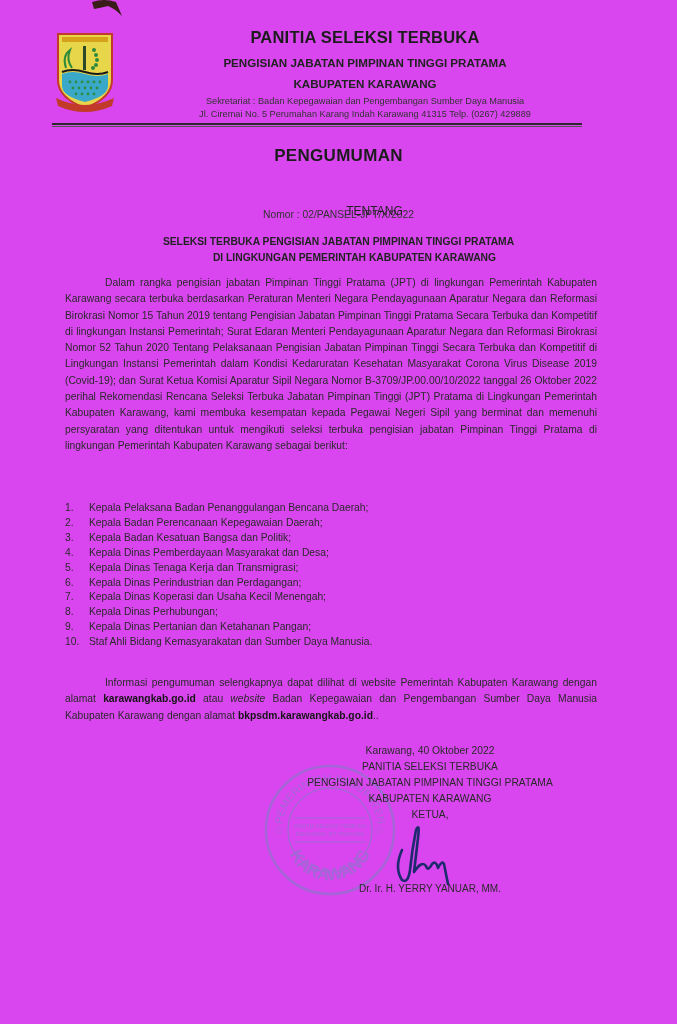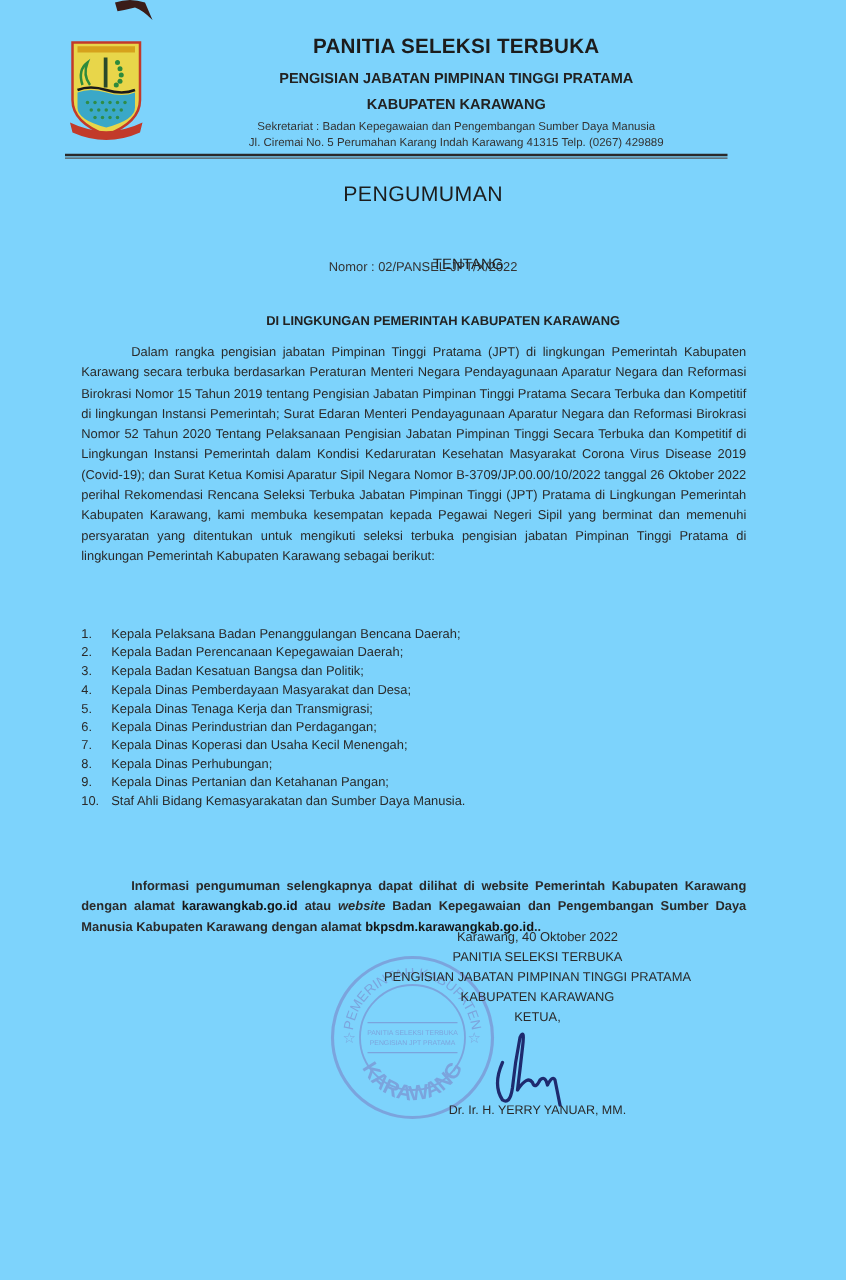--- a/index.html
+++ b/index.html
@@ -1,38 +1,38 @@
 <!DOCTYPE html>
 <html><head>
   <meta charset="utf-8">
   <style>
     html, body { margin: 0; padding: 0; background: #fbfbfb; }
     body { width: 677px; height: 1024px; position: relative; overflow: hidden;
            font-family: "Liberation Sans", sans-serif; color: #1f1f1f; }
-    .paper { position: absolute; left: 0; top: 0; width: 677px; height: 1024px; background: #7dd3fc; }
+    .paper { position: absolute; left: 0; top: 0; width: 677px; height: 1024px; background: #d946ef; }
     .smudge { position: absolute; left: 90px; top: 0; width: 36px; height: 18px; }
     .logo { position: absolute; left: 52px; top: 28px; width: 66px; height: 84px; }
     .hdr { position: absolute; left: 130px; width: 470px; text-align: center; }
     .h1 { top: 28px; font-size: 16.5px; font-weight: bold; letter-spacing: 0.2px; color: #1c1c1c; }
     .h2 { top: 56px; font-size: 11.6px; font-weight: bold; color: #222; }
     .h3 { top: 77px; font-size: 11.6px; font-weight: bold; color: #222; }
     .h4 { top: 96px; font-size: 9.2px; color: #333; }
     .h5 { top: 109px; font-size: 9.2px; color: #333; }
     .rule { position: absolute; left: 52px; top: 123px; width: 530px; height: 2px; background: #2a2a2a; }
     .rule2 { position: absolute; left: 52px; top: 126px; width: 530px; height: 1px; background: #555; }
     .center { position: absolute; left: 0; width: 677px; text-align: center; }
-    .title { top: 146px; font-size: 17px; font-weight: normal; color: #1c1c1c; letter-spacing: 0.3px; }
+    .title { top: 146px; font-size: 17px; font-weight: bold; color: #1c1c1c; letter-spacing: 0.3px; }
     .nomor { top: 171px; font-size: 10.3px; color: #333; margin-top: 38px; }
     .tentang { top: 204px; font-size: 12px; font-weight: normal; color: #222; margin-left: 36px; }
     .sub1 { top: 236px; font-size: 10.3px; font-weight: bold; color: #222; }
     .sub2 { top: 252px; font-size: 10.3px; font-weight: bold; color: #222; margin-left: 16px; }
     .para { position: absolute; left: 65px; width: 532px; font-size: 10.3px; line-height: 16.3px;
             text-align: justify; color: #2a2a2a; }
     .para1 { top: 275px; text-indent: 40px; }
-    .para2 { top: 702px; text-indent: 40px; font-weight: bold; }
+    .para2 { top: 675px; text-indent: 40px; }
     .list { position: absolute; left: 65px; top: 501px; width: 500px; font-size: 10.3px; line-height: 14.9px; color: #2a2a2a; margin: 0; padding: 0; list-style: none; }
     .list li { display: flex; }
     .list .num { width: 24px; flex: none; }
     b.link { color: #151515; }
     .sig { position: absolute; left: 270px; width: 320px; text-align: center; font-size: 10.3px; color: #2a2a2a; }
     .s1 { top: 745px; } .s2 { top: 761px; } .s3 { top: 777px; } .s4 { top: 793px; } .s5 { top: 809px; }
     .sname { top: 883px; font-weight: normal; font-size: 10px; }
     .stamp { position: absolute; left: 262px; top: 762px; width: 136px; height: 136px; opacity: 0.55; }
     .signature { position: absolute; left: 388px; top: 820px; width: 70px; height: 70px; }
   </style>
@@ -83,20 +83,21 @@
   <div class="hdr h2">PENGISIAN JABATAN PIMPINAN TINGGI PRATAMA</div>
   <div class="hdr h3">KABUPATEN KARAWANG</div>
   <div class="hdr h4">Sekretariat : Badan Kepegawaian dan Pengembangan Sumber Daya Manusia</div>
   <div class="hdr h5">Jl. Ciremai No. 5 Perumahan Karang Indah Karawang 41315 Telp. (0267) 429889</div>
   <div class="rule"></div>
   <div class="rule2"></div>
 
   <div class="center title">PENGUMUMAN</div>
   <div class="center nomor">Nomor : 02/PANSEL-JPT/X/2022</div>
   <div class="center tentang">TENTANG</div>
+  <div class="center sub1">SELEKSI TERBUKA PENGISIAN JABATAN PIMPINAN TINGGI PRATAMA</div>
   <div class="center sub2">DI LINGKUNGAN PEMERINTAH KABUPATEN KARAWANG</div>
 
   <div class="para para1">Dalam rangka pengisian jabatan Pimpinan Tinggi Pratama (JPT) di lingkungan Pemerintah Kabupaten Karawang secara terbuka berdasarkan Peraturan Menteri Negara Pendayagunaan Aparatur Negara dan Reformasi Birokrasi Nomor 15 Tahun 2019 tentang Pengisian Jabatan Pimpinan Tinggi Pratama Secara Terbuka dan Kompetitif di lingkungan Instansi Pemerintah; Surat Edaran Menteri Pendayagunaan Aparatur Negara dan Reformasi Birokrasi Nomor 52 Tahun 2020 Tentang Pelaksanaan Pengisian Jabatan Pimpinan Tinggi Secara Terbuka dan Kompetitif di Lingkungan Instansi Pemerintah dalam Kondisi Kedaruratan Kesehatan Masyarakat Corona Virus Disease 2019 (Covid-19); dan Surat Ketua Komisi Aparatur Sipil Negara Nomor B-3709/JP.00.00/10/2022 tanggal 26 Oktober 2022 perihal Rekomendasi Rencana Seleksi Terbuka Jabatan Pimpinan Tinggi (JPT) Pratama di Lingkungan Pemerintah Kabupaten Karawang, kami membuka kesempatan kepada Pegawai Negeri Sipil yang berminat dan memenuhi persyaratan yang ditentukan untuk mengikuti seleksi terbuka pengisian jabatan Pimpinan Tinggi Pratama di lingkungan Pemerintah Kabupaten Karawang sebagai berikut:</div>
 
   <ul class="list">
     <li>
         <span class="num">1.</span>
         <span>Kepala Pelaksana Badan Penanggulangan Bencana Daerah;</span>
       </li>
     <li>

